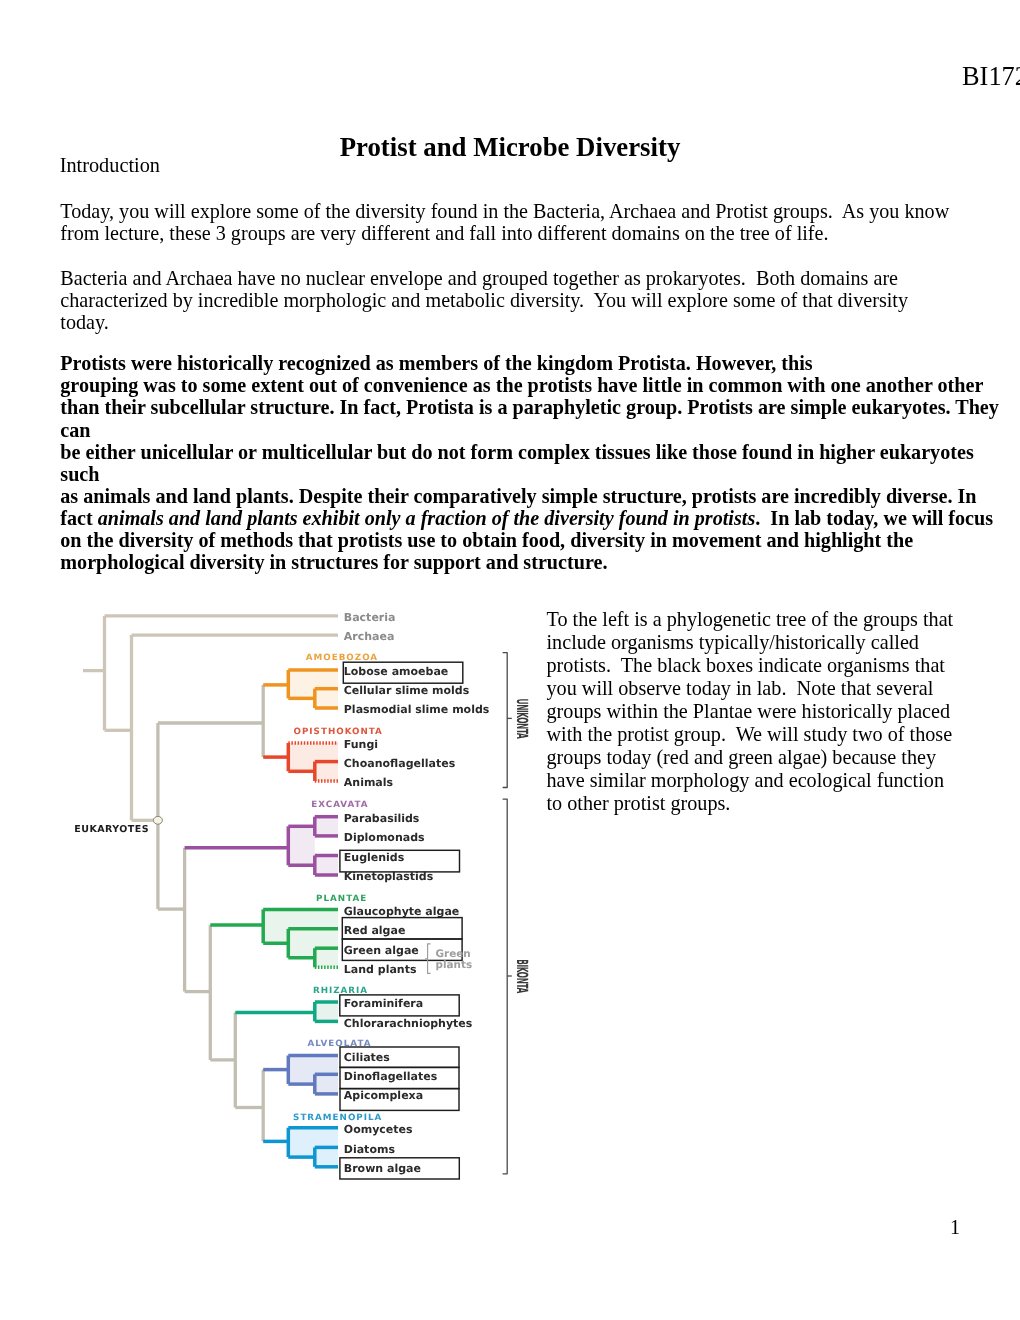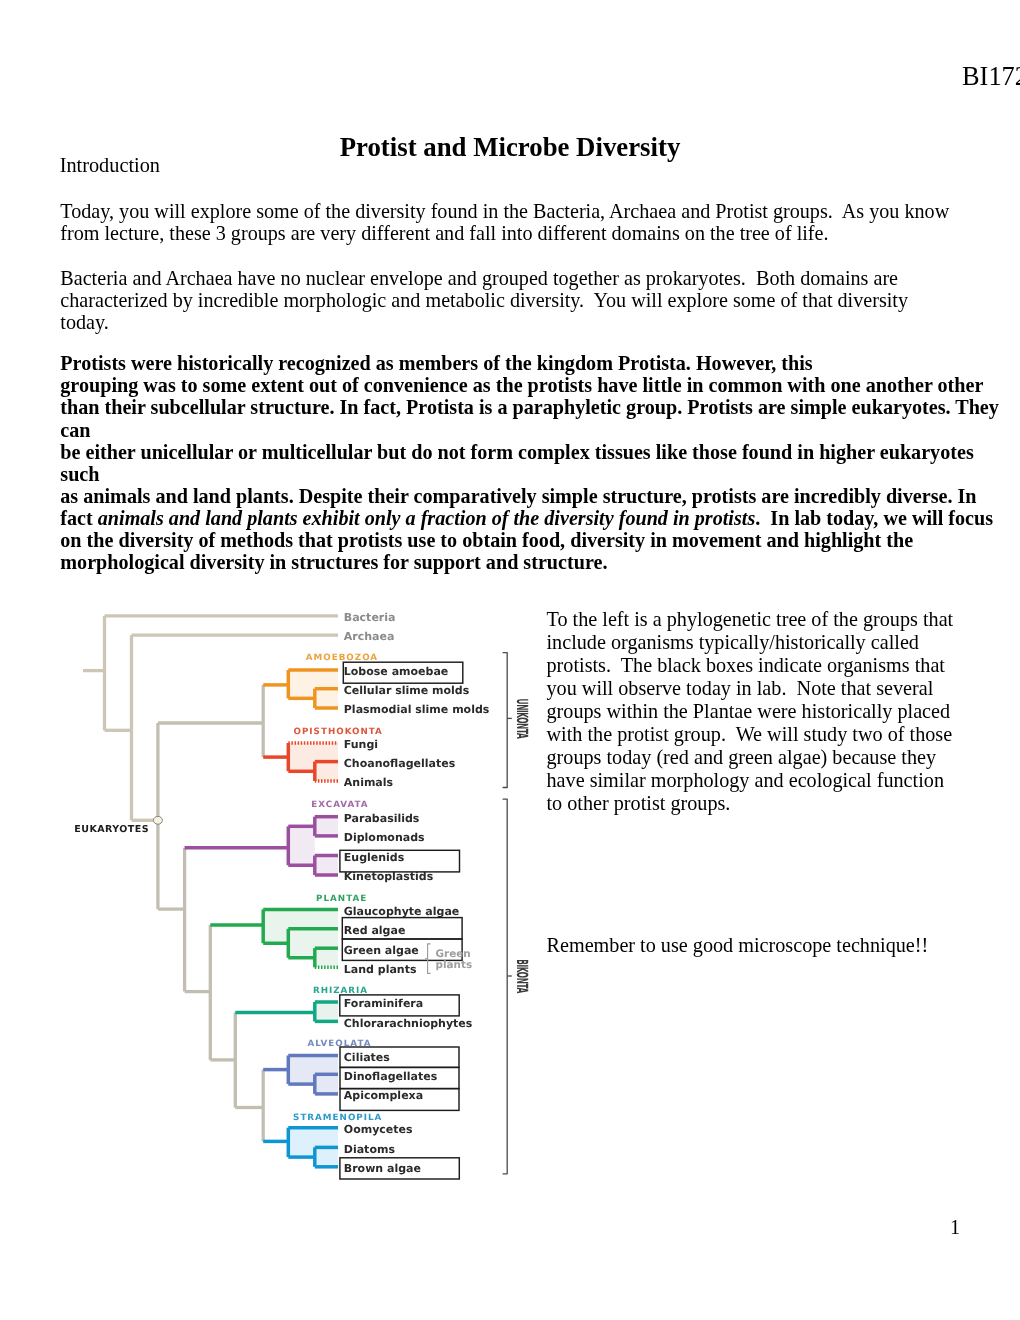--- a/index.html
+++ b/index.html
@@ -55,21 +55,21 @@
 
   <div class="side s1">To the left is a phylogenetic tree of the groups that
 include organisms typically/historically called
 protists.  The black boxes indicate organisms that
 you will observe today in lab.  Note that several
 groups within the Plantae were historically placed
 with the protist group.  We will study two of those
 groups today (red and green algae) because they
 have similar morphology and ecological function
 to other protist groups.</div>
-  <div class="side s3"><br><span>Remember to use good microscope technique!!</span></div>
+  <div class="side s3"><br></div>
 
   <div class="pgn">1</div>
 
   <div class="treewrap">
     <svg id="tree-svg" width="1020" height="1320" viewBox="0 0 1020 1320">
         <polygon points="288.3,670 338,670 338,708 314.8,708 314.8,698.35 288.3,698.35" fill="#FDF2E4"></polygon>
         <polygon points="288.3,743 338,743 338,781 314.8,781 314.8,771.3 288.3,771.3" fill="#FCEBE3"></polygon>
         <polygon points="314.8,816.7 338,816.7 338,835.9 314.8,835.9" fill="#F2EAF3"></polygon>
         <polygon points="314.8,855.5 338,855.5 338,875 314.8,875" fill="#F2EAF3"></polygon>
         <polygon points="288.3,826.3 314.8,826.3 314.8,865.25 288.3,865.25" fill="#F2EAF3"></polygon>

